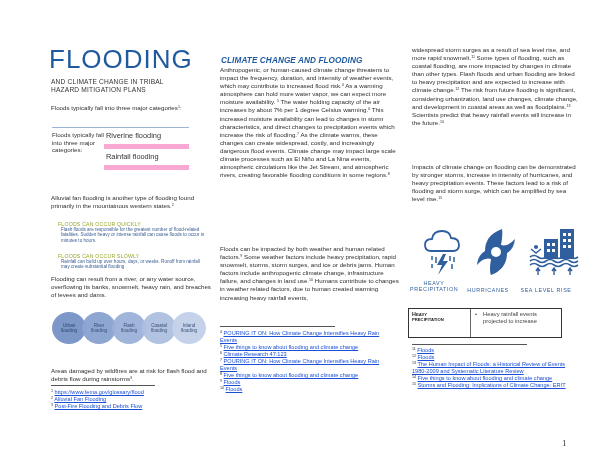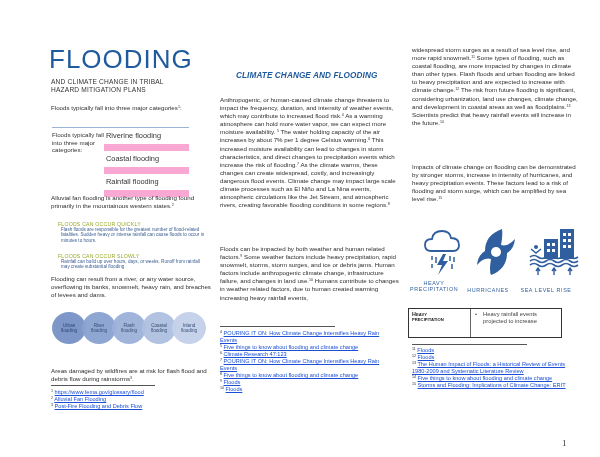--- a/index.html
+++ b/index.html
@@ -5,29 +5,29 @@
   html, body { margin:0; padding:0; }
   body { width:600px; height:457px; background:#ffffff; position:relative; overflow:hidden;
          font-family:"Liberation Sans", sans-serif; color:#2a2a2a; }
   .title { position:absolute; top:44px; left:49px; font-size:26px; letter-spacing:1px; color:#1f5a9e; font-weight:normal; }
   .subtitle { position:absolute; top:78px; left:51px; font-size:6.6px; line-height:8px; color:#333; letter-spacing:.2px; }
   .p { font-size:6.2px; line-height:8.1px; color:#2d2d2d; margin:0; }
   sup { font-size:3.6px; vertical-align:top; position:relative; top:-1px; }
   .cat-table { position:absolute; top:127px; left:52px; width:137px; border-top:1px solid #9ab3d6; }
   .cat-left { position:absolute; left:0; top:3px; width:52px; font-size:6.2px; line-height:7.6px; color:#333; }
   .cat-right { position:absolute; left:52px; top:0; width:85px; }
-  .cat-item { height:16px; border-bottom:7px solid #f9a8d4; font-size:7.4px; line-height:16px; padding-left:2px; color:#333; }
+  .cat-item { height:16px; border-bottom:5px solid #f9a8d4; font-size:7.4px; line-height:16px; padding-left:2px; color:#333; }
   .callout-h { font-size:5.2px; color:#9aa62a; letter-spacing:.2px; margin:0; }
   .callout-t { font-size:4.6px; line-height:5.4px; color:#3a5e93; margin:0; padding-left:3px; }
   .circles { position:absolute; top:312px; left:52px; width:160px; height:32px; }
   .circ { position:absolute; top:0; width:34px; height:32px; border-radius:50%; display:flex; align-items:center; justify-content:center; text-align:center; font-size:4.6px; line-height:5.4px; color:#2c4670; }
   .fn-rule { height:0; border-top:1px solid #555; }
   .fn { font-size:5.6px; line-height:7px; margin:0; color:#2d2d2d; }
   .fn a { color:#1a4fd6; text-decoration:underline; }
-  .sec-h { font-size:8.2px; font-weight:bold; font-style:italic; color:#1f5a9e; margin:16px; letter-spacing:.1px; }
+  .sec-h { font-size:8.2px; font-weight:bold; font-style:italic; color:#1f5a9e; margin:1px; letter-spacing:.1px; }
   .icons { position:absolute; top:227px; left:415px; width:170px; height:50px; }
   .icon-lbl { position:absolute; top:285px; font-size:5.4px; color:#2f5f9e; letter-spacing:.6px; text-align:center; line-height:6.4px; }
   .hp-table { position:absolute; top:308px; left:408px; width:152px; height:28px; border:1.2px solid #333; display:flex; }
   .hp-left { width:55px; border-right:1px solid #666; padding:3px 3px; font-size:4.2px; font-weight:bold; color:#222; line-height:5px; }
   .hp-left .big { font-size:5.4px; }
   .hp-right { flex:1; padding:2px 4px; font-size:5.8px; color:#444; line-height:6.6px; display:flex; }
   .hp-right .bul { width:12px; }
   .page-num { position:absolute; top:438px; left:562px; font-family:"Liberation Serif", serif; font-size:9px; color:#333; }
 </style>
 </head>
@@ -38,21 +38,20 @@
   <div>AND CLIMATE CHANGE IN TRIBAL</div>
   <div>HAZARD MITIGATION PLANS</div>
 </div>
 
 <p class="p" style="position:absolute; top:104px; left:51px; width:160px;"><span>Floods typically fall into three major categories</span><sup>1</sup>:</p>
 
 <div class="cat-table" style="height:52px;">
   <div class="cat-left">Floods typically fall into three major categories:</div>
   <div class="cat-right">
     <div class="cat-item">Riverine flooding</div>
-    <div class="cat-item">Coastal flooding</div>
     <div class="cat-item">Rainfall flooding</div>
   </div>
 </div>
 
 <p class="p" style="position:absolute; top:194px; left:51px; width:160px;"><span>Alluvial fan flooding is another type of flooding found primarily in the mountainous western states.</span><sup>2</sup></p>
 
 <div style="position:absolute; top:221px; left:58px; width:148px;">
   <p class="callout-h">FLOODS CAN OCCUR QUICKLY</p>
   <p class="callout-t">Flash floods are responsible for the greatest number of flood-related fatalities. Sudden heavy or intense rainfall can cause floods to occur in minutes to hours.</p>
 </div>

